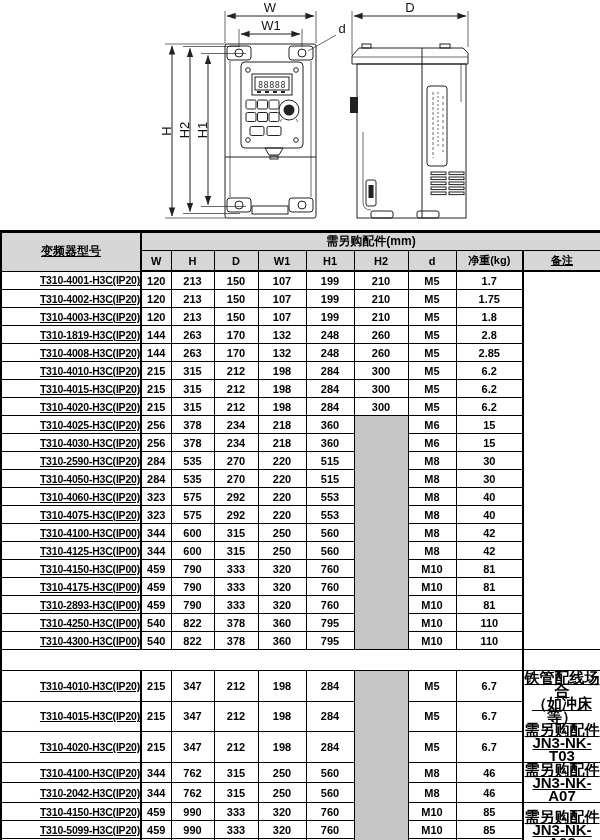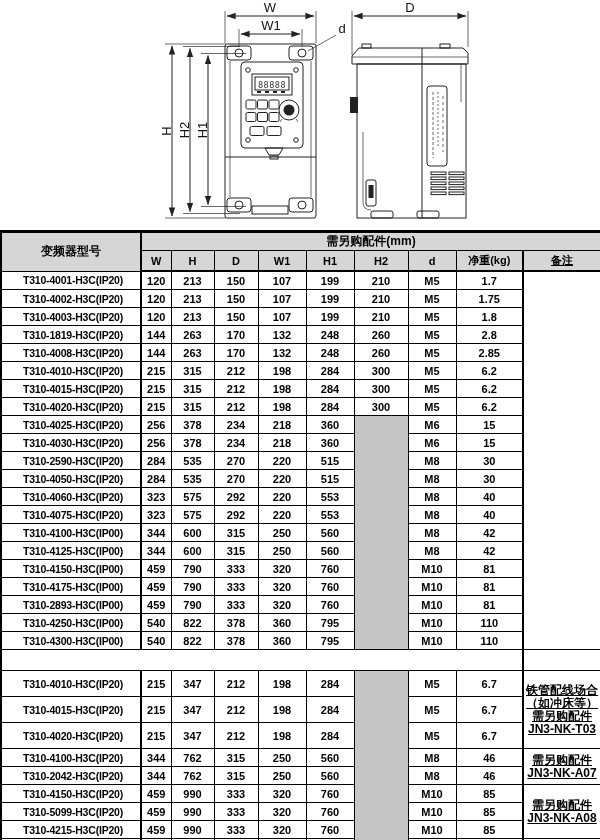--- a/index.html
+++ b/index.html
@@ -11,24 +11,24 @@
   .dim{fill:none;stroke:#222;stroke-width:1;marker-start:url(#ar);marker-end:url(#ar);}
   .dimlab{font:13px "Liberation Sans",sans-serif;fill:#111;}
   .seg{font:8.5px "DejaVu Sans Mono",monospace;fill:#333;letter-spacing:0.5px;}
   .fill{fill:#222;stroke:none;}
   .tbl{position:absolute;left:0;top:230px;width:600px;border-collapse:collapse;
        table-layout:fixed;border:2px solid #000;border-top:3px solid #000;}
   .tbl th,.tbl td{border:1px solid #000;font-weight:bold;text-align:center;padding:0;
        font-size:11px;color:#000;overflow:hidden;white-space:nowrap;}
   .hdr1 th{background:#d6d6d6;height:15px;font-size:12px;}
   .hdr2 th{background:#d6d6d6;height:19px;border-bottom:2px solid #000;}
-  .c-model{border-right:2px solid #000 !important;}
-  td.c-model{text-align:center;padding-left:4px;font-size:10.5px;letter-spacing:-0.2px;}
+  .c-model{border-right:2px solid #000 !important;text-decoration:underline;}
+  td.c-model{text-align:right;padding-left:4px;font-size:10.5px;letter-spacing:-0.2px;}
   .c-remark{border-left:2px solid #000 !important;text-decoration:underline;}
-  td.c-remark{font-size:12px;line-height:13px;white-space:normal;}
+  td.c-remark{font-size:15px;line-height:13px;white-space:normal;}
   tr.r1 td{height:17px;}
   tr.r2 td{height:17px;}
   tr.tall td{height:25px;}
   tr.sep td{height:20px;background:#fff;}
   .c-gray{background:#c6c6c6;}
 </style>
 </head>
 <body>
 
 <svg class="fig" width="600" height="230" viewBox="0 0 600 230" xmlns="http://www.w3.org/2000/svg">

